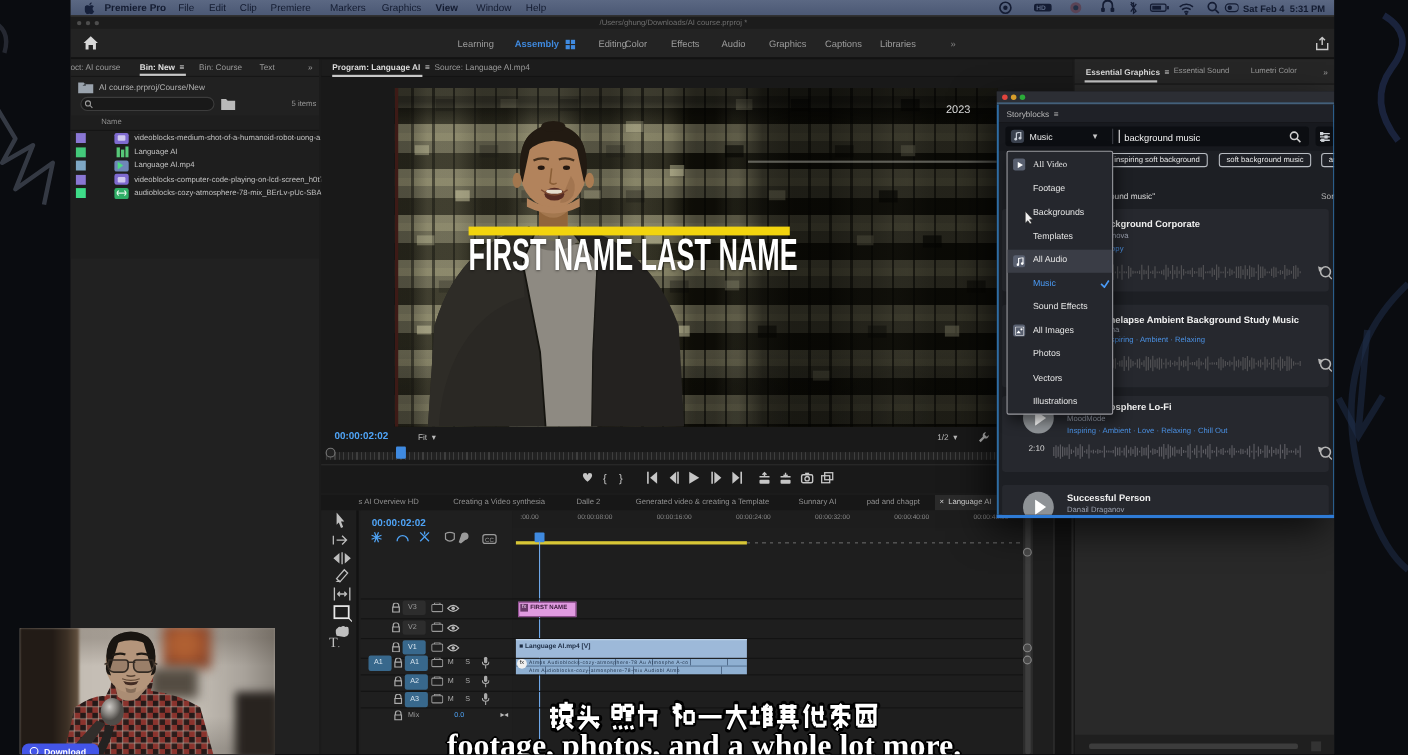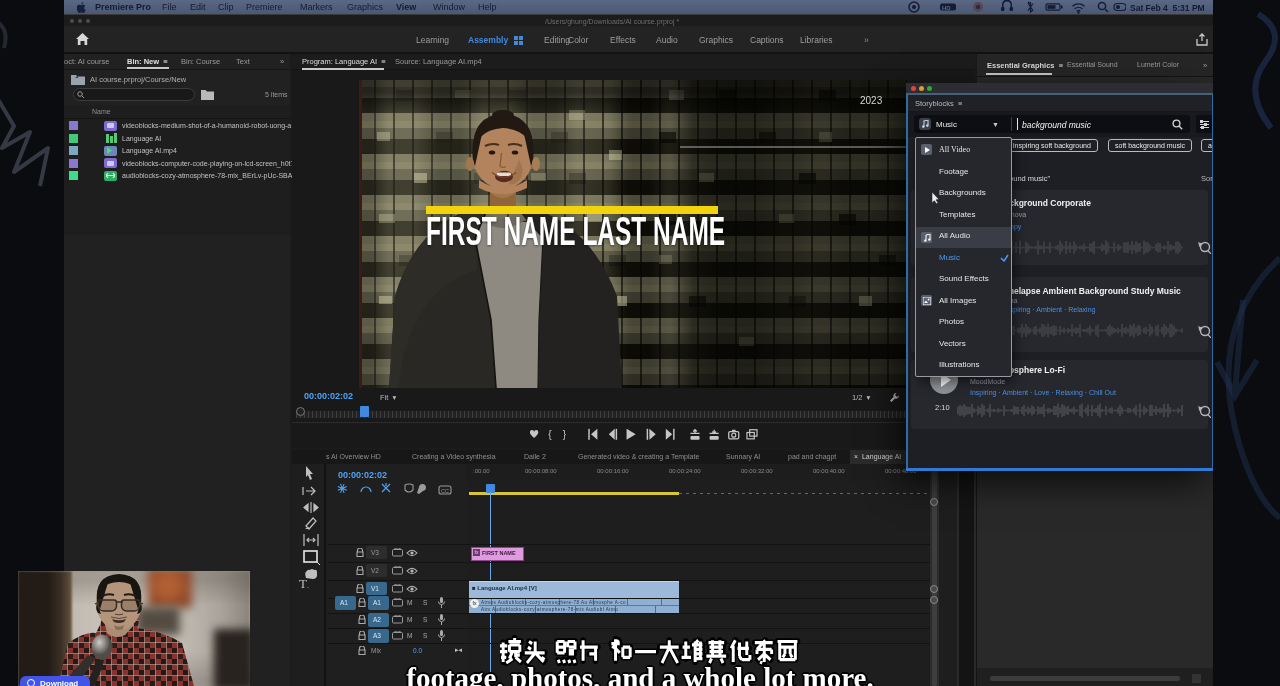--- a/index.html
+++ b/index.html
@@ -163,21 +163,21 @@
       <div class="abs" style="left:5px;top:52px;width:9px;height:9px;background:#3edc88;"></div>
       <div class="abs" style="left:40px;top:51.5px;width:13px;height:10px;background:#2fae66;border-radius:2px;"></div>
       <svg class="abs" style="left:42px;top:54px" width="9" height="5" viewBox="0 0 9 5">
             <path d="M0 2.5h9M2 0L0 2.5L2 5M7 0l2 2.5L7 5" stroke="#dff5e8" stroke-width="1.1" fill="none"></path>
           </svg>
       <div class="abs" style="left:58px;top:53px;white-space:nowrap;">audioblocks-cozy-atmosphere-78-mix_BErLv-pUc-SBA-3</div>
     </div>
   </div>
   <div id="progpanel">
     <div class="abs" style="left:0;top:0;width:683px;height:16px;background:#1c1c1c;border-bottom:1px solid #131313;"></div>
-    <div class="abs" style="left:10px;top:3px;font-size:7.5px;color:#dcdcdc;font-weight:normal;text-align:right;">Program: Language AI&nbsp;&nbsp;≡</div>
+    <div class="abs" style="left:10px;top:3px;font-size:7.5px;color:#dcdcdc;font-weight:bold;text-align:right;">Program: Language AI&nbsp;&nbsp;≡</div>
     <div class="abs" style="left:10px;top:14px;width:82px;height:2px;background:#c8c8c8;"></div>
     <div class="abs" style="left:103px;top:3px;font-size:7.5px;color:#9a9a9a;">Source: Language AI.mp4</div>
 
     <div id="video" class="abs" style="left:67px;top:26px;width:548px;height:308px;overflow:hidden;background:#14130c;">
       <div class="abs" style="left:-4px;top:-8px;width:556px;height:324px;filter:blur(.7px);
         background-image:
           repeating-linear-gradient(90deg, rgba(5,5,2,.6) 0 2px, rgba(0,0,0,0) 2px 19px),
           linear-gradient(90deg, rgba(0,0,0,.22) 0 3%, rgba(222,218,178,.14) 6% 11%, rgba(0,0,0,.10) 15% 19%, rgba(222,218,178,.16) 23% 28%, rgba(0,0,0,.14) 32% 36%, rgba(222,218,178,.14) 40% 45%, rgba(0,0,0,.06) 49% 53%, rgba(222,218,178,.10) 56% 60%, rgba(0,0,0,.12) 66% 72%, rgba(222,218,178,.06) 77% 82%, rgba(0,0,0,.16) 88% 100%),
           repeating-linear-gradient(180deg, #696650 0 8px, #747157 8px 15px, #504e3d 15px 26px, #121109 26px 41px);"></div>
       <div class="abs" style="left:0;top:0;width:548px;height:308px;filter:blur(.55px);">
@@ -566,21 +566,21 @@
     <div class="abs" style="left:13px;top:35px;width:12px;height:12px;background:#3a414e;border-radius:3px;"></div>
     <svg class="abs" style="left:16px;top:37px" width="7" height="8" viewBox="0 0 7 8">
           <path d="M2 6.5V1l4-1v5.5" fill="none" stroke="#c9cfd8" stroke-width="1.1"></path>
           <circle cx="1.3" cy="6.6" r="1.3" fill="#c9cfd8"></circle>
           <circle cx="5.3" cy="5.6" r="1.3" fill="#c9cfd8"></circle>
         </svg>
     <div class="abs" style="left:30px;top:37px;font-size:8px;color:#e8e8e8;">Music</div>
     <div class="abs" style="left:86px;top:38px;font-size:7px;color:#c8c8c8;">▼</div>
     <div class="abs" style="left:105px;top:34px;width:1px;height:14px;background:#3c3f46;"></div>
     <div class="abs" style="left:111px;top:35px;width:1.3px;height:12px;background:#e8e8e8;"></div>
-    <div class="abs" style="left:116px;top:37px;font-size:8.5px;color:#f2f2f2;font-style:italic;">background music</div>
+    <div class="abs" style="left:116px;top:37px;font-size:8.5px;color:#f2f2f2;">background music</div>
     <svg class="abs" style="left:266px;top:36px" width="11" height="11" viewBox="0 0 11 11">
           <circle cx="4.5" cy="4.5" r="3.4" fill="none" stroke="#cfcfcf" stroke-width="1.4"></circle>
           <path d="M7 7l3.2 3.2" stroke="#cfcfcf" stroke-width="1.4"></path>
         </svg>
     <div class="abs" style="left:290px;top:32px;width:17px;height:18px;background:#0c0e12;border-radius:3px;"></div>
     <svg class="abs" style="left:294px;top:37px" width="9" height="9" viewBox="0 0 9 9">
           <g stroke="#cfd3d8" stroke-width="1.2">
             <path d="M0 1.5h9M0 4.5h9M0 7.5h9"></path>
           </g>
           <g fill="#cfd3d8">
@@ -638,20 +638,28 @@
       <div class="abs" style="left:59px;top:18px;font-size:7px;color:#9aa0ae;">MoodMode</div>
       <div class="abs" style="left:59px;top:29px;font-size:7px;color:#4a90e2;">Inspiring · Ambient · Love · Relaxing · Chill Out</div>
       <div class="abs" style="left:24px;top:43px;font-size:7.5px;color:#d8d8d8;">2:10</div>
       <svg class="abs" style="left:46px;top:43px;width:227px;height:15px" viewBox="0 0 227 15">
             <path d="M1 3.4v8.1 M3 1.7v11.6 M5 2.9v9.3 M7 1.0v13.0 M9 2.9v9.3 M11 3.9v7.2 M13 3.7v7.5 M15 0.8v13.4 M17 5.4v4.3 M19 6.6v1.8 M21 3.2v8.7 M23 4.5v6.1 M25 0.9v13.2 M27 2.6v9.7 M29 6.8v1.5 M31 5.5v4.1 M33 1.1v12.8 M35 6.6v1.8 M37 5.8v3.5 M39 6.8v1.5 M41 5.3v4.3 M43 6.2v2.6 M45 6.8v1.5 M47 2.2v10.7 M49 6.6v1.8 M51 6.6v1.7 M53 6.8v1.5 M55 6.1v2.9 M57 2.8v9.3 M59 4.1v6.7 M61 3.7v7.7 M63 6.8v1.5 M65 4.1v6.9 M67 1.9v11.1 M69 5.9v3.1 M71 3.6v7.7 M73 5.3v4.5 M75 2.5v10.0 M77 4.0v7.1 M79 6.8v1.5 M81 3.2v8.6 M83 4.2v6.6 M85 3.9v7.2 M87 1.3v12.5 M89 6.6v1.7 M91 4.7v5.7 M93 5.2v4.6 M95 6.2v2.6 M97 3.1v8.9 M99 3.1v8.9 M101 0.6v13.8 M103 4.4v6.2 M105 0.9v13.2 M107 2.2v10.7 M109 3.9v7.3 M111 3.0v8.9 M113 5.9v3.2 M115 5.6v3.9 M117 3.4v8.2 M119 6.2v2.7 M121 6.8v1.5 M123 2.0v11.0 M125 0.4v14.2 M127 6.8v1.5 M129 4.6v5.9 M131 1.7v11.6 M133 6.8v1.5 M135 1.9v11.1 M137 5.9v3.2 M139 4.9v5.2 M141 2.2v10.6 M143 0.6v13.8 M145 6.0v3.0 M147 6.8v1.5 M149 3.1v8.8 M151 6.6v1.8 M153 5.1v4.8 M155 4.3v6.4 M157 6.8v1.5 M159 6.6v1.8 M161 4.5v5.9 M163 1.8v11.4 M165 4.2v6.6 M167 6.8v1.5 M169 6.8v1.5 M171 4.9v5.1 M173 5.3v4.4 M175 6.8v1.5 M177 4.8v5.5 M179 2.3v10.3 M181 6.8v1.5 M183 0.5v13.9 M185 6.7v1.7 M187 2.9v9.2 M189 5.1v4.7 M191 6.8v1.5 M193 1.8v11.3 M195 1.9v11.2 M197 5.9v3.1 M199 3.1v8.9 M201 6.1v2.8 M203 4.4v6.1 M205 5.5v4.0 M207 1.0v12.9 M209 5.8v3.3 M211 0.7v13.5 M213 4.3v6.3 M215 6.8v1.5 M217 6.4v2.3 M219 6.8v1.5 M221 4.8v5.5 M223 6.3v2.5 M225 2.1v10.8" stroke="#5a5a60" stroke-width="1.1" fill="none"></path>
           </svg>
       <svg class="abs" style="left:286px;top:44px" width="14" height="14" viewBox="0 0 14 14">
             <circle cx="8" cy="7" r="4.5" fill="none" stroke="#b5b5b5" stroke-width="1.4"></circle>
             <path d="M10.8 10.5L14 14M2 3l3 1-2.4 2z" stroke="#b5b5b5" fill="#b5b5b5" stroke-width="1.2"></path>
           </svg>
+    </div>
+    <div class="abs" style="left:5px;top:358px;width:297px;height:30px;background:#26282e;border-radius:3px;">
+      <div class="abs" style="left:19px;top:6px;width:28px;height:28px;border-radius:50%;background:#8e9296;"></div>
+      <svg class="abs" style="left:29px;top:13px" width="11" height="14" viewBox="0 0 11 14">
+            <path d="M1 0l10 7-10 7z" fill="#fff"></path>
+          </svg>
+      <div class="abs" style="left:59px;top:6px;font-size:8.5px;font-weight:bold;color:#f0f0f0;">Successful Person</div>
+      <div class="abs" style="left:59px;top:19px;font-size:7px;color:#9aa0ae;">Danail Draganov</div>
     </div>
 
     <div class="abs" style="left:9px;top:54px;width:97px;height:240px;background:#25272d;border:1px solid #9a9aa0;border-radius:2px;box-shadow:3px 5px 12px rgba(0,0,0,.5);font-size:8px;color:#e5e5e5;">
       <div class="abs" style="left:0;top:89px;width:95px;height:21px;background:#3a3d46;"></div>
       <div class="abs" style="left:5px;top:6px;width:11px;height:11px;background:#596070;border-radius:2px;"></div>
       <svg class="abs" style="left:8.5px;top:9px" width="5" height="6" viewBox="0 0 5 6">
             <path d="M0 0l5 3-5 3z" fill="#fff"></path>
           </svg>
       <div class="abs" style="left:23px;top:7px;font-family:Liberation Serif, serif;">All Video</div>
       <div class="abs" style="left:23px;top:28.5px;">Footage</div>

